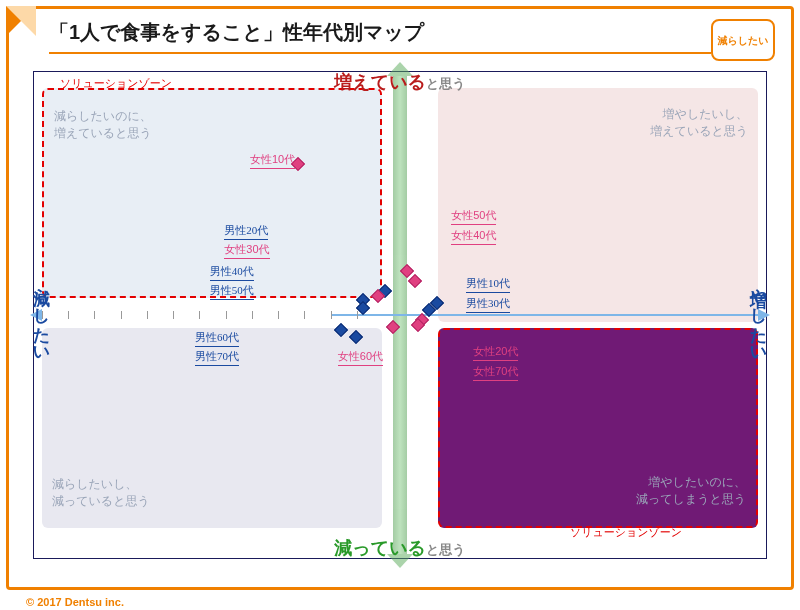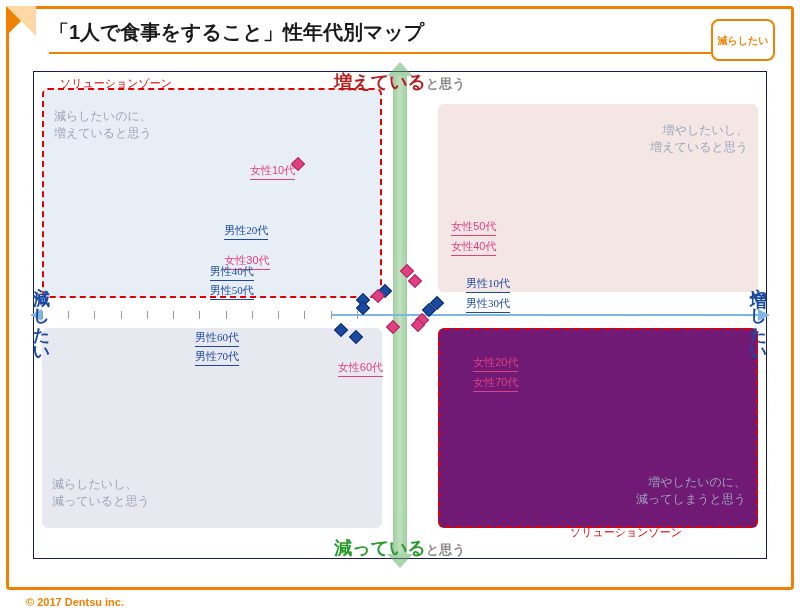--- a/index.html
+++ b/index.html
@@ -11,21 +11,21 @@
 
 .header-row { display: flex; align-items: flex-start; padding: 10px 16px 4px 40px; }
 .title-wrap { flex: 1; }
 .title { font-size: 20px; font-weight: bold; color: #1a1a1a; padding-bottom: 4px; }
 .title-underline { height: 2px; background: #f08000; margin-top: 2px; width: 100%; }
 .logo { width: 64px; height: 42px; border: 2px solid #f08000; border-radius: 8px; display: flex; align-items: center; justify-content: center; font-size: 10px; color: #f08000; font-weight: bold; text-align: center; line-height: 1.1; }
 
 .chart-area { position: absolute; top: 62px; left: 24px; right: 24px; bottom: 28px; border: 1px solid #1a1a5a; }
 .quad { position: absolute; }
 .quad-tl { top: 16px; left: 8px; width: 340px; height: 210px; background: #e8eef5; border: 2px dashed #e30000; border-radius: 6px; }
-.quad-tr { top: 32px; right: 8px; width: 320px; height: 188px; background: #f5e6e6; border-radius: 6px; }
+.quad-tr { top: 16px; right: 8px; width: 320px; height: 234px; background: #f5e6e6; border-radius: 6px; }
 .quad-bl { bottom: 30px; left: 8px; width: 340px; height: 200px; background: #e8e8f0; border-radius: 6px; }
 .quad-br { bottom: 30px; right: 8px; width: 320px; height: 200px; background: #701a75; border: 2px dashed #e30000; border-radius: 6px; }
 
 .quad-text { position: absolute; font-size: 12px; color: #9aa5b8; line-height: 1.4; }
 .quad-tl .quad-text { top: 18px; left: 10px; }
 .quad-tr .quad-text { top: 18px; right: 10px; text-align: right; }
 .quad-bl .quad-text { bottom: 18px; left: 10px; }
 .quad-br .quad-text { bottom: 18px; right: 10px; text-align: right; }
 
 .zone-label { position: absolute; font-size: 11px; color: #e30000; }
@@ -52,21 +52,21 @@
 .axis-bottom .small { color: #888; font-size: 13px; }
 .axis-left { top: 50%; left: -4px; transform: translateY(-50%); color: #1a4aa0; font-size: 17px; writing-mode: vertical-rl; }
 .axis-right { top: 50%; right: -4px; transform: translateY(-50%); color: #1a4aa0; font-size: 17px; writing-mode: vertical-rl; }
 
 .point { position: absolute; width: 10px; height: 10px; transform: translate(-50%, -50%) rotate(45deg); }
 .point.m { background: #1a4aa0; border: 1px solid #0a2a70; }
 .point.f { background: #e04080; border: 1px solid #b02060; }
 
 .lbl { position: absolute; font-size: 11px; white-space: nowrap; border-bottom: 1px solid; padding-bottom: 1px; }
 .lbl.m { color: #1a4aa0; border-color: #1a4aa0; font-family: Liberation Serif, serif; }
-.lbl.f { color: #e04080; border-color: #e04080; margin-top: 11px; }
+.lbl.f { color: #e04080; border-color: #e04080; }
 
 .copyright { position: absolute; bottom: 2px; left: 8px; font-size: 11px; color: #f08000; font-weight: bold; margin-left: 18px; }
 </style>
 </head>
 <body>
 
 <div class="outer-frame">
   <div class="corner-fold"></div>
 
   <div class="header-row">

